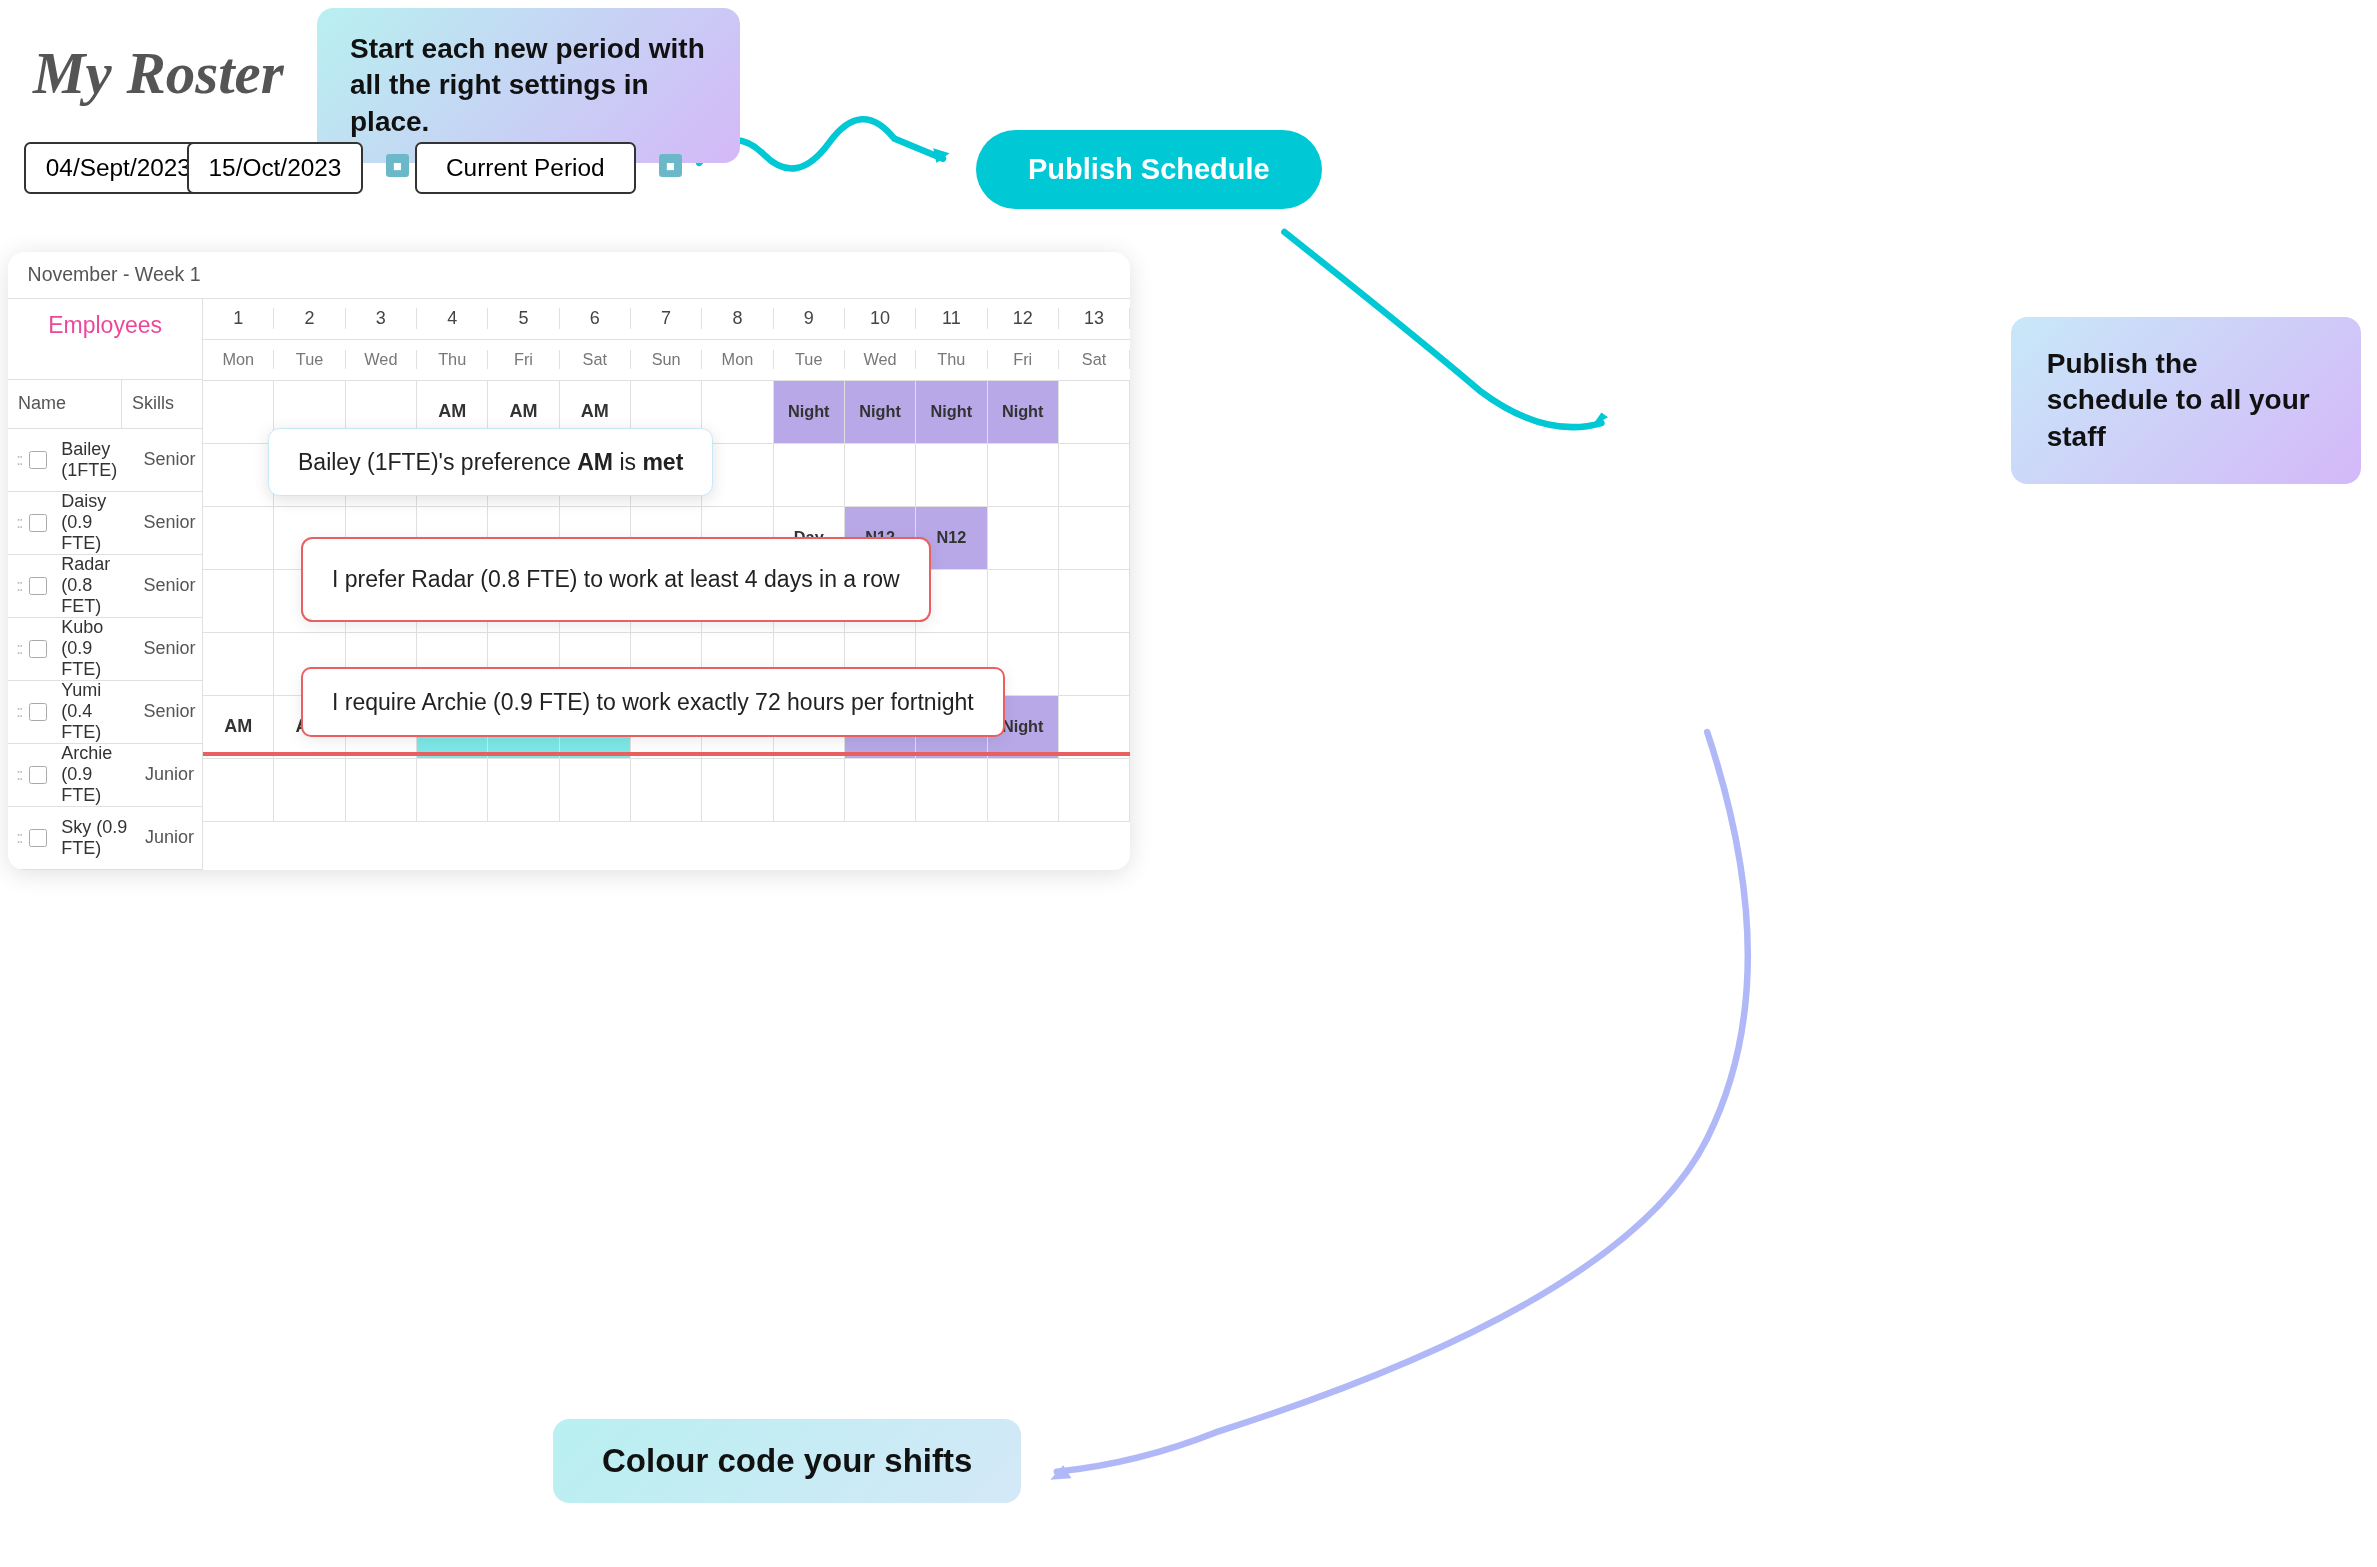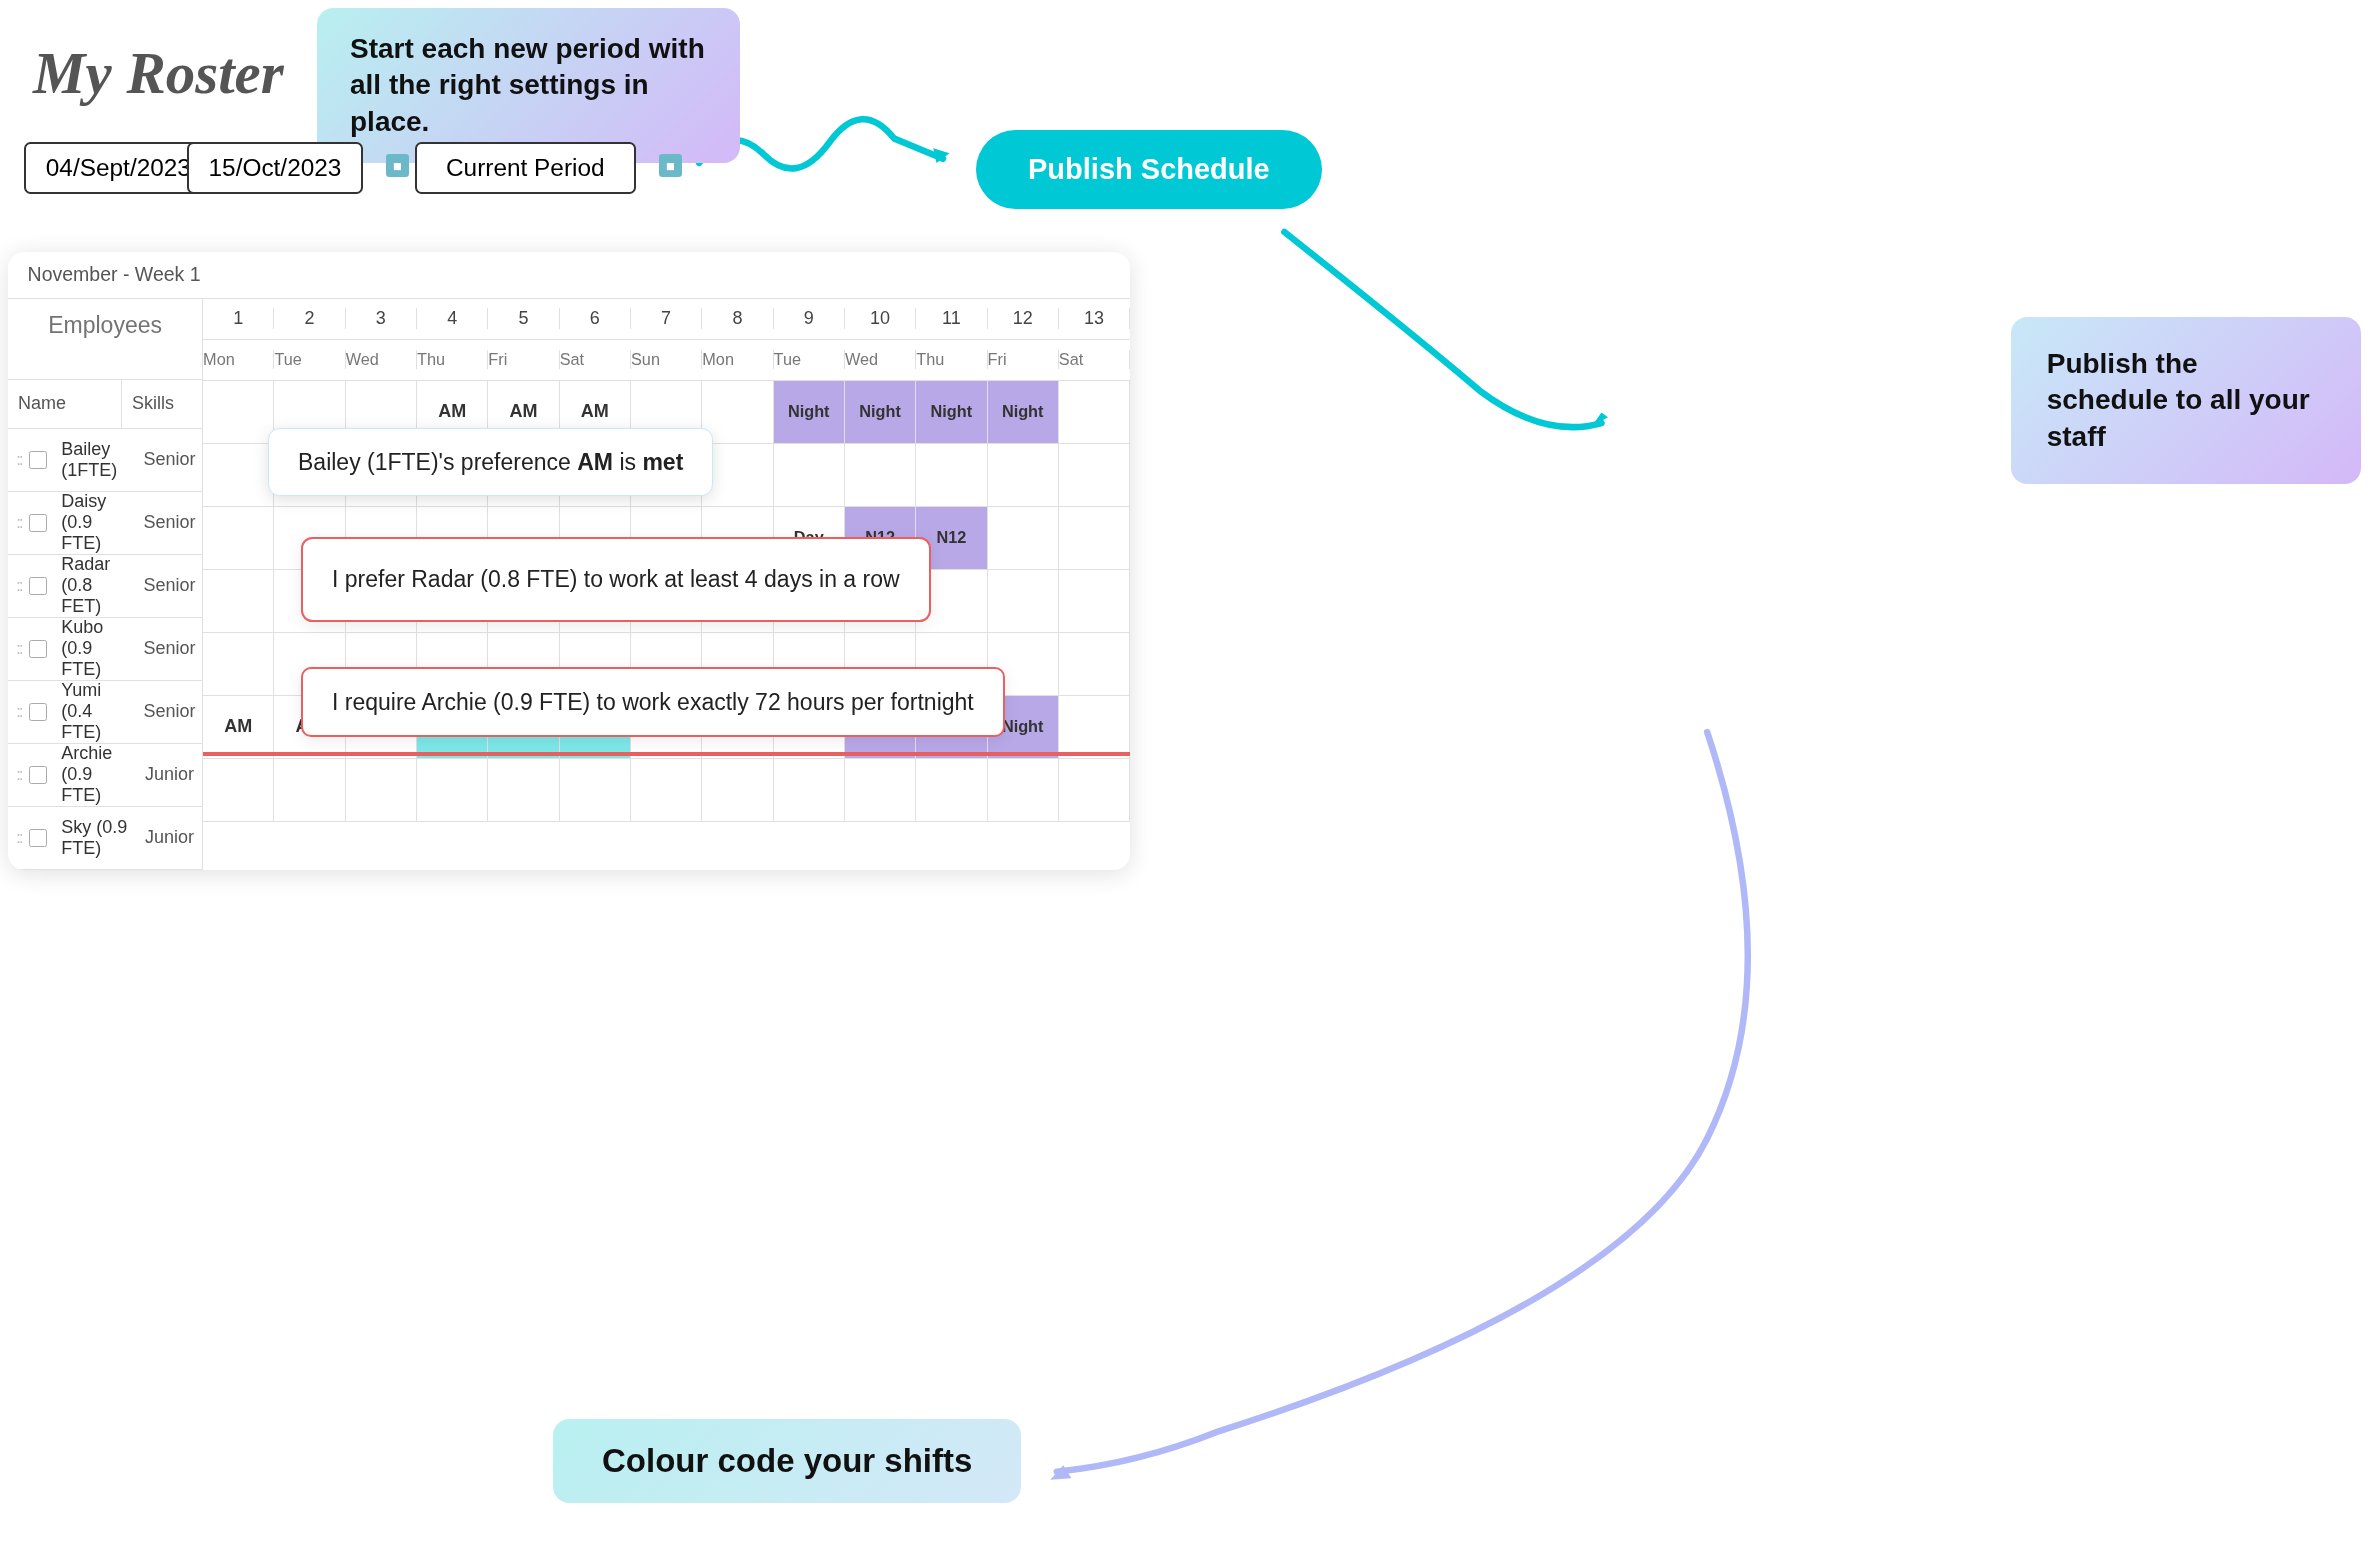--- a/index.html
+++ b/index.html
@@ -175,21 +175,21 @@
       grid-template-columns: 195px 1fr;
     }
 
     .employees-panel {
       border-right: 0.8px solid #e0e0e0;
     }
 
     .employees-header {
       text-align: center;
       font-size: 23px;
-      color: #737373;
+      color: #ec4899;
       padding: 13px;
       border-bottom: 0.8px solid #e0e0e0;
       height: 81px;
     }
 
     .col-headers {
       display: flex;
       border-bottom: 0.8px solid #e0e0e0;
       height: 49px;
     }
@@ -265,20 +265,21 @@
 
     .day-names {
       display: flex;
       border-bottom: 0.8px solid #e0e0e0;
       height: 41px;
       align-items: center;
     }
 
     .day-name-cell {
       flex: 1;
+      text-align: center;
       font-size: 16.3px;
       color: #777;
       border-right: 0.8px solid #e0e0e0;
     }
 
     .cal-row {
       display: flex;
       height: 63px;
       border-bottom: 0.8px solid #e0e0e0;
       align-items: center;

